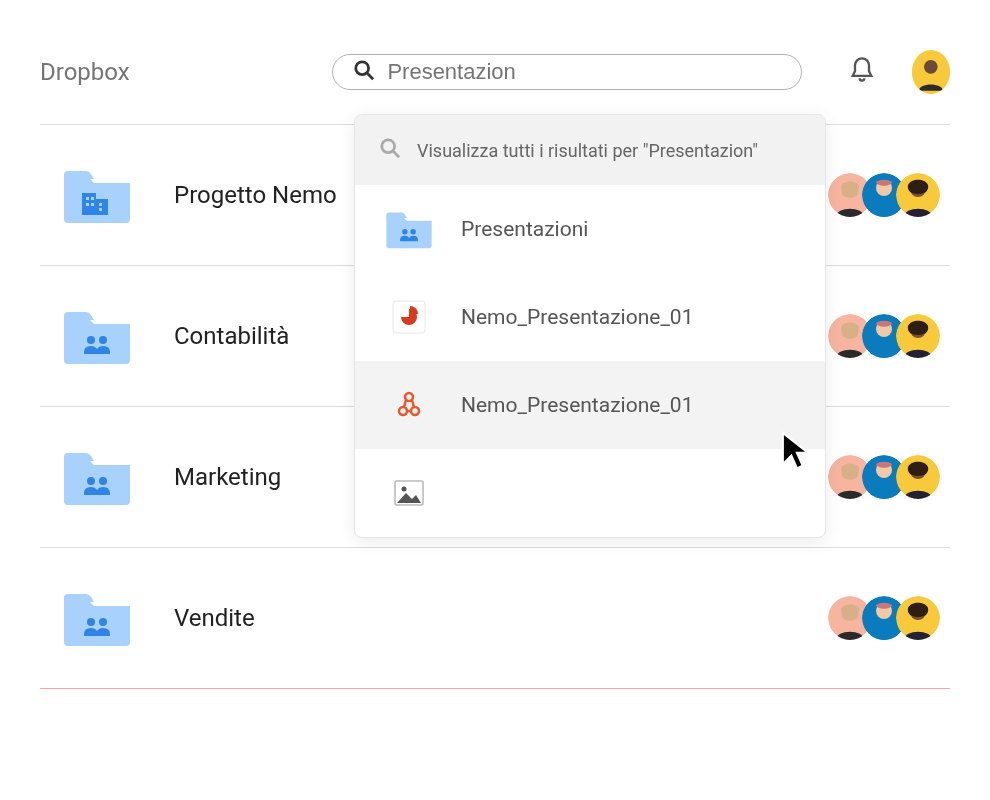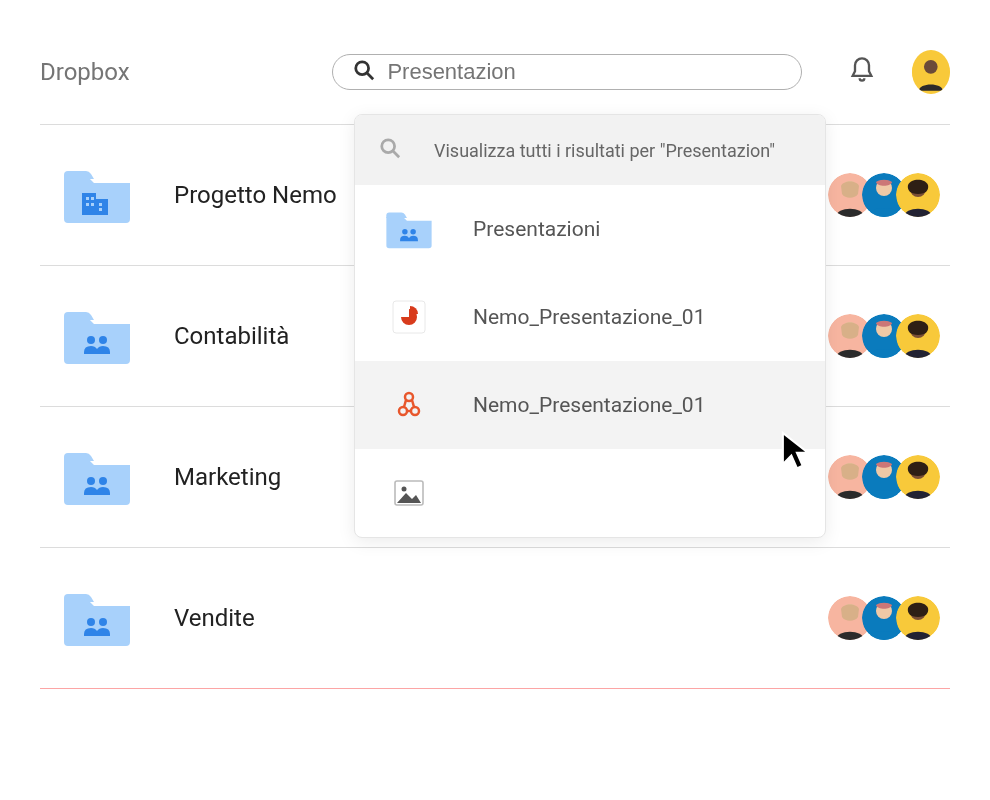--- a/index.html
+++ b/index.html
@@ -79,30 +79,30 @@
       background:#fff;
       border:1px solid #e5e5e5;
       border-radius:8px;
       box-shadow:0 4px 18px rgba(0,0,0,0.08);
       overflow:hidden;
       z-index:20;
     }
     .dd-header {
       display:flex;
       align-items:center;
-      gap:33px;
+      gap:16px;
       padding:22px 24px;
       background:#f2f2f2;
     }
     .dd-header .search-icon-svg { stroke:#aaa; }
     .dd-header-text { color:#666; font-size:18px; }
     .dd-item {
       display:flex;
       align-items:center;
-      gap:40px;
+      gap:28px;
       padding:20px 30px;
       cursor:pointer;
     }
     .dd-item.hover { background:#f3f3f3; }
     .dd-icon-box { width:48px; height:48px; display:flex; align-items:center; justify-content:center; }
     .dd-label { font-size:21px; color:#555; }
 
     .cursor-pointer {
       position:absolute;
       left:780px;

